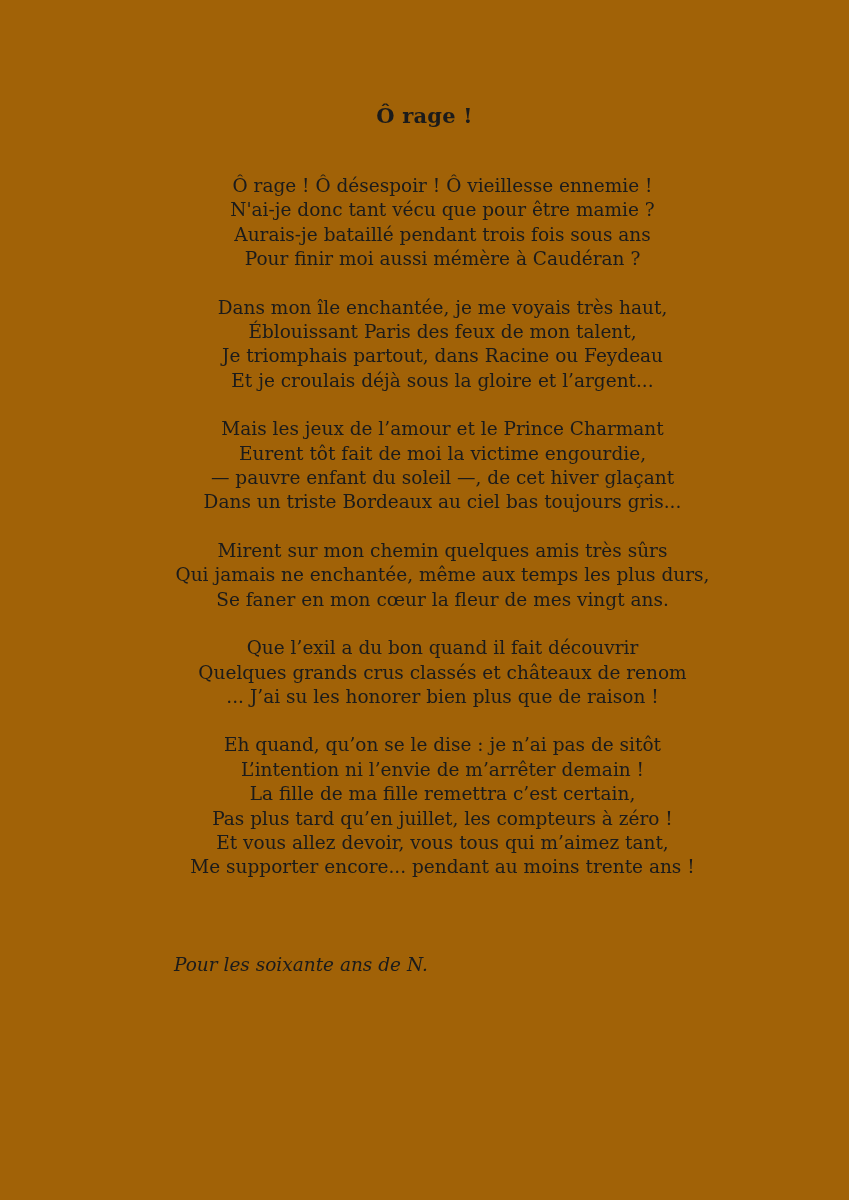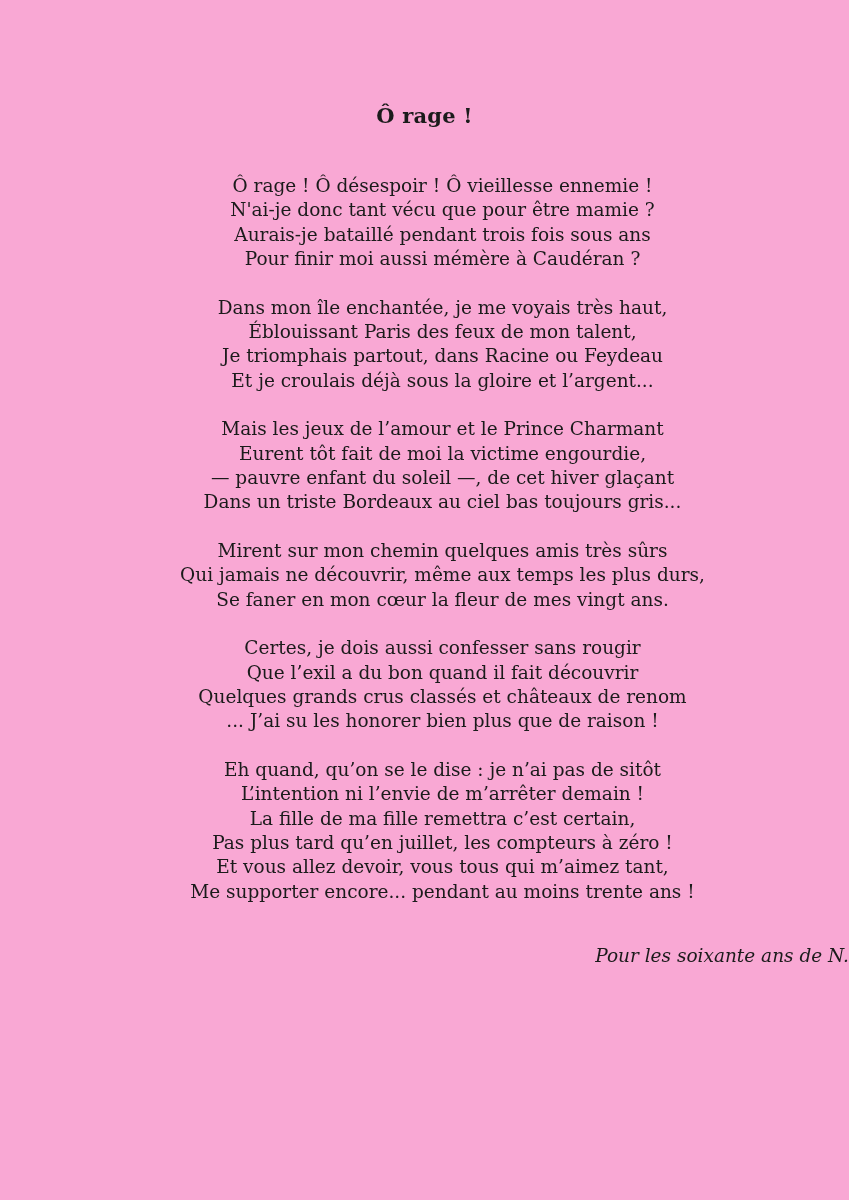--- a/index.html
+++ b/index.html
@@ -5,21 +5,21 @@
   html, body {
     margin: 0;
     padding: 0;
     background: #ffffff;
   }
   .page {
     position: relative;
     width: 849px;
     height: 1200px;
     margin: 0 auto;
-    background: #f9a8d4;
+    background: #a16207;
     color: #1b1b1b;
     font-family: "DejaVu Serif", "Liberation Serif", serif;
     overflow: hidden;
     box-sizing: border-box;
     padding-top: 102px;
   }
   .poem-title {
     margin: 0;
     text-align: center;
     font-size: 21px;
@@ -34,23 +34,23 @@
     padding-left: 36px;
   }
   .stanza {
     margin: 0 0 24px 0;
   }
   .line {
     line-height: 24.4px;
     white-space: nowrap;
   }
   .dedication {
-    margin-top: 40px;
+    margin-top: 73px;
     padding-left: 174px;
-    text-align: right;
+    text-align: left;
     font-style: italic;
     font-size: 18.5px;
     line-height: 24px;
   }
 </style>
 </head>
 <body>
 
 <div class="page">
 
@@ -74,26 +74,25 @@
 
     <div class="stanza">
       <div class="line">Mais les jeux de l’amour et le Prince Charmant</div>
       <div class="line">Eurent tôt fait de moi la victime engourdie,</div>
       <div class="line">— pauvre enfant du soleil —, de cet hiver glaçant</div>
       <div class="line">Dans un triste Bordeaux au ciel bas toujours gris...</div>
     </div>
 
     <div class="stanza">
       <div class="line">Mirent sur mon chemin quelques amis très sûrs</div>
-      <div class="line">Qui jamais ne découvrir, même aux temps les plus durs,</div>
+      <div class="line">Qui jamais ne enchantée, même aux temps les plus durs,</div>
       <div class="line">Se faner en mon cœur la fleur de mes vingt ans.</div>
     </div>
 
     <div class="stanza">
-      <div class="line">Certes, je dois aussi confesser sans rougir</div>
       <div class="line">Que l’exil a du bon quand il fait découvrir</div>
       <div class="line">Quelques grands crus classés et châteaux de renom</div>
       <div class="line">... J’ai su les honorer bien plus que de raison !</div>
     </div>
 
     <div class="stanza">
       <div class="line">Eh quand, qu’on se le dise : je n’ai pas de sitôt</div>
       <div class="line">L’intention ni l’envie de m’arrêter demain !</div>
       <div class="line">La fille de ma fille remettra c’est certain,</div>
       <div class="line">Pas plus tard qu’en juillet, les compteurs à zéro !</div>

